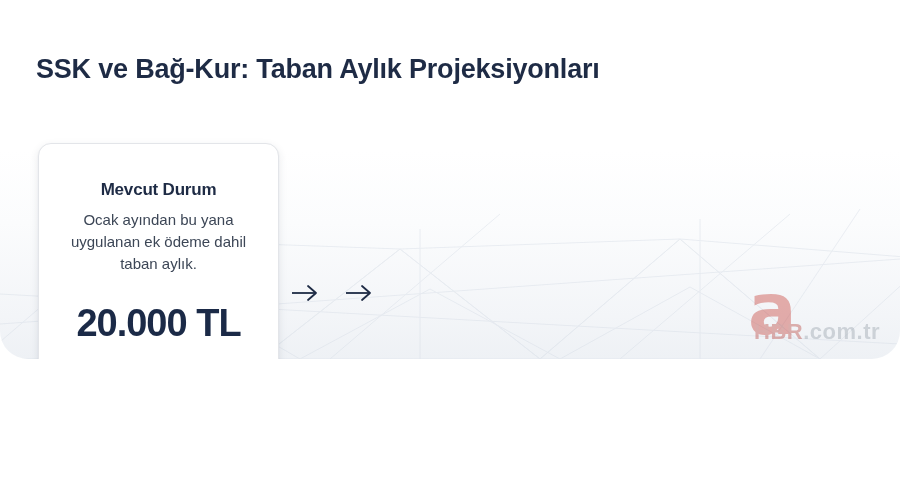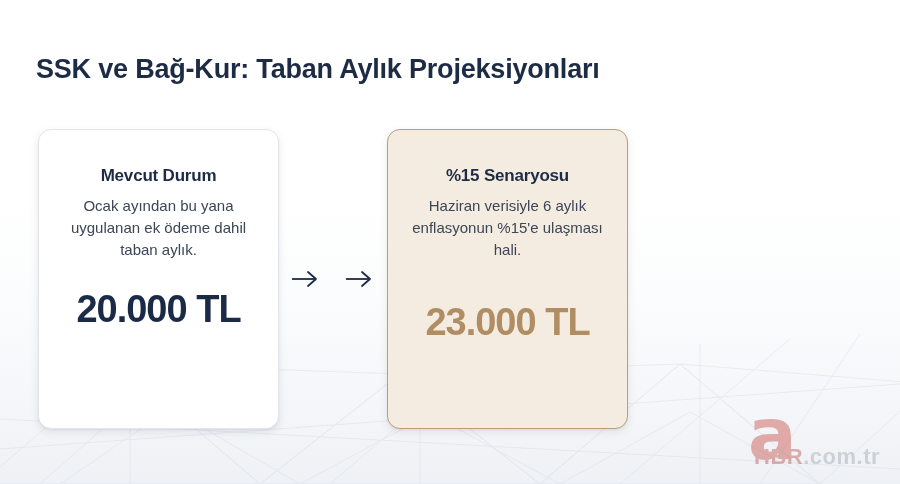--- a/index.html
+++ b/index.html
@@ -14,24 +14,25 @@
     font-family: "Liberation Sans", sans-serif;
     background: #ffffff;
     position: relative;
   }
 
   
   #infographic {
     position: absolute;
     inset: 0;
     width: 900px;
-    height: 484px;
+    height: 359px;
     background:
       linear-gradient(180deg, #ffffff 0%, #ffffff 42%, #fbfcfd 62%, #f3f5f8 88%, #eef1f5 100%);
     overflow: hidden;
+    border-radius: 28px;
   }
   .bg-mesh {
     position: absolute;
     left: 0;
     bottom: 0;
     width: 900px;
     height: 240px;
     opacity: 0.55;
     pointer-events: none;
   }
@@ -54,21 +55,21 @@
     font-weight: bold;
     letter-spacing: -0.2px;
     color: #1e2b45;
     white-space: nowrap;
   }
 
   
   .card-row {
     position: absolute;
     left: 0;
-    top: 129px;
+    top: 143px;
     width: 900px;
     height: 300px;
     display: flex;
     align-items: stretch;
     justify-content: flex-start;
   }
 
   .card {
     box-sizing: border-box;
     width: 241px;
@@ -215,25 +216,20 @@
     </div>
 
 
     <div class="arrow">
       <svg width="30" height="18" viewBox="0 0 30 18" aria-hidden="true">
         <line x1="1" y1="9" x2="24" y2="9" stroke="#1e2b45" stroke-width="1.8"></line>
         <polyline points="17,2 25,9 17,16" fill="none" stroke="#1e2b45" stroke-width="1.8" stroke-linecap="round" stroke-linejoin="round"></polyline>
       </svg>
     </div>
 
-    <div class="card card-beige">
-      <div class="card-title">%15 Senaryosu</div>
-      <p class="card-desc">Haziran verisiyle 6 aylık enflasyonun %15'e ulaşması hali.</p>
-      <div class="card-value value-gold">23.000 TL</div>
-    </div>
 
   </div>
 
   <div class="watermark">
     <div class="wm-a">a</div>
     <div class="wm-text">
       <span>HBR</span><span class="dim">.com.tr</span>
     </div>
   </div>
 

